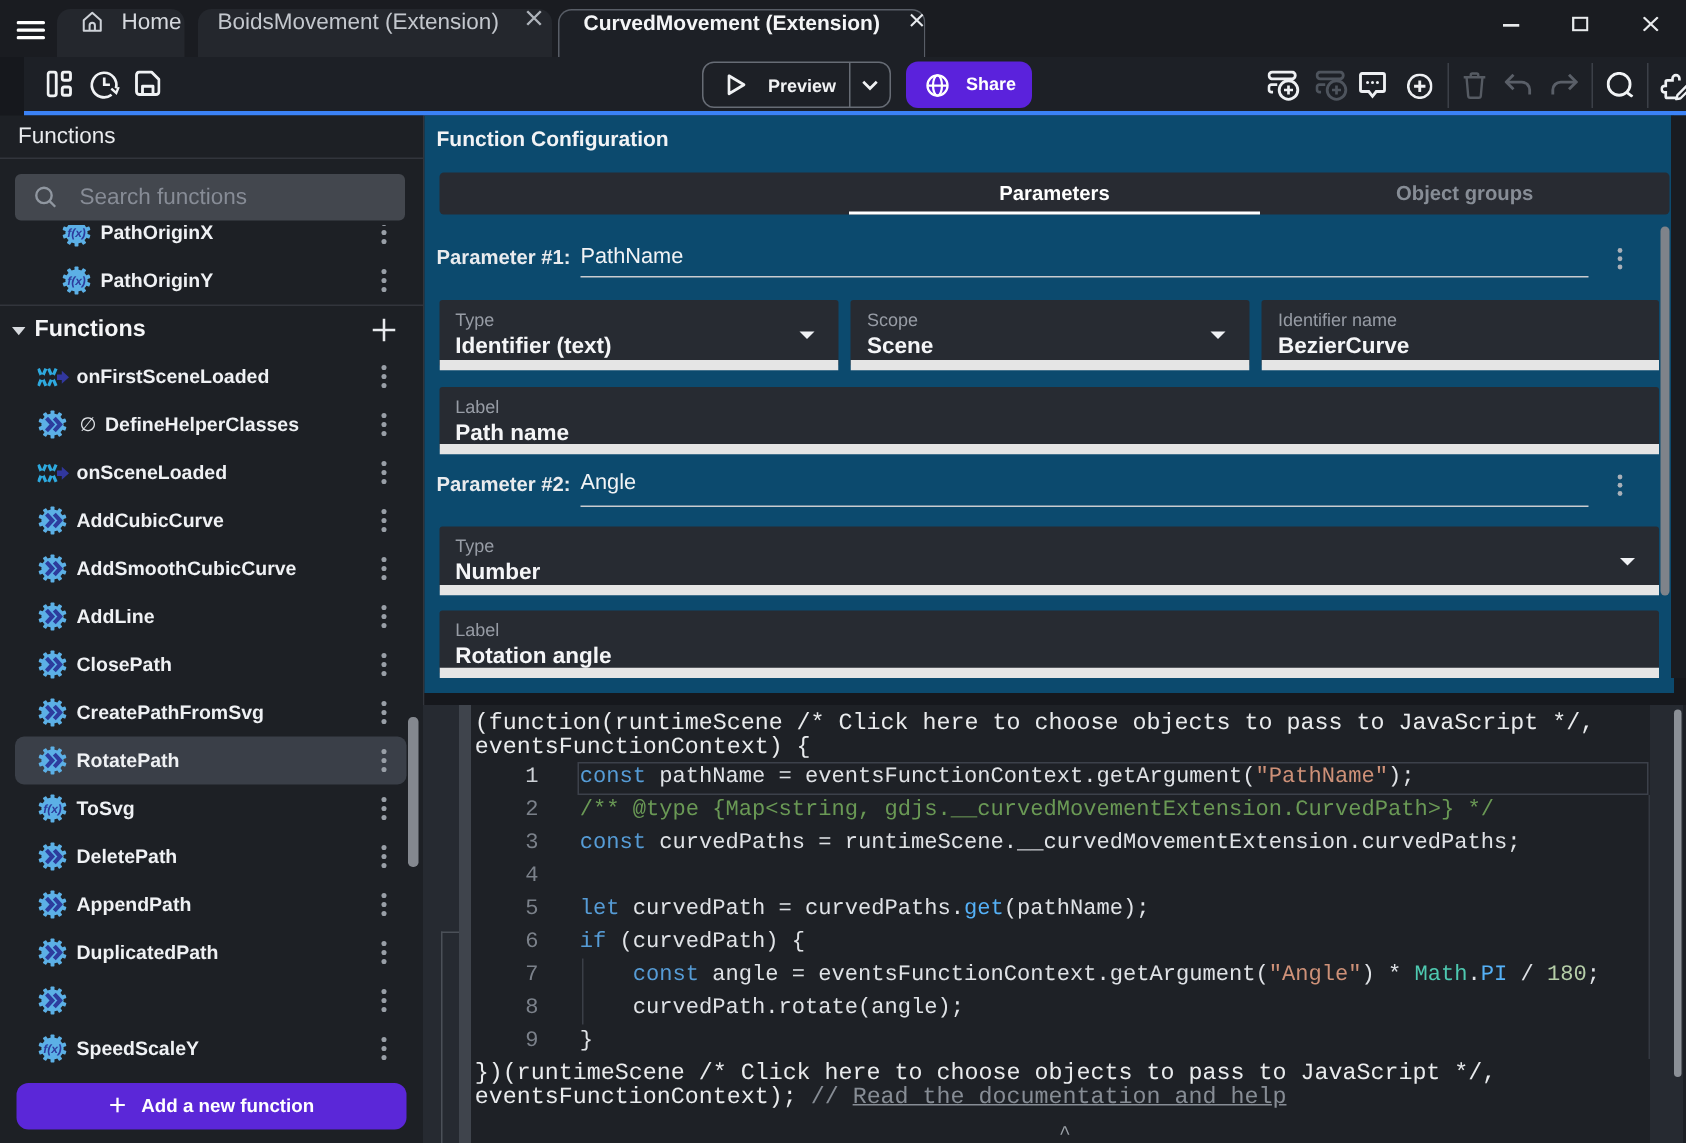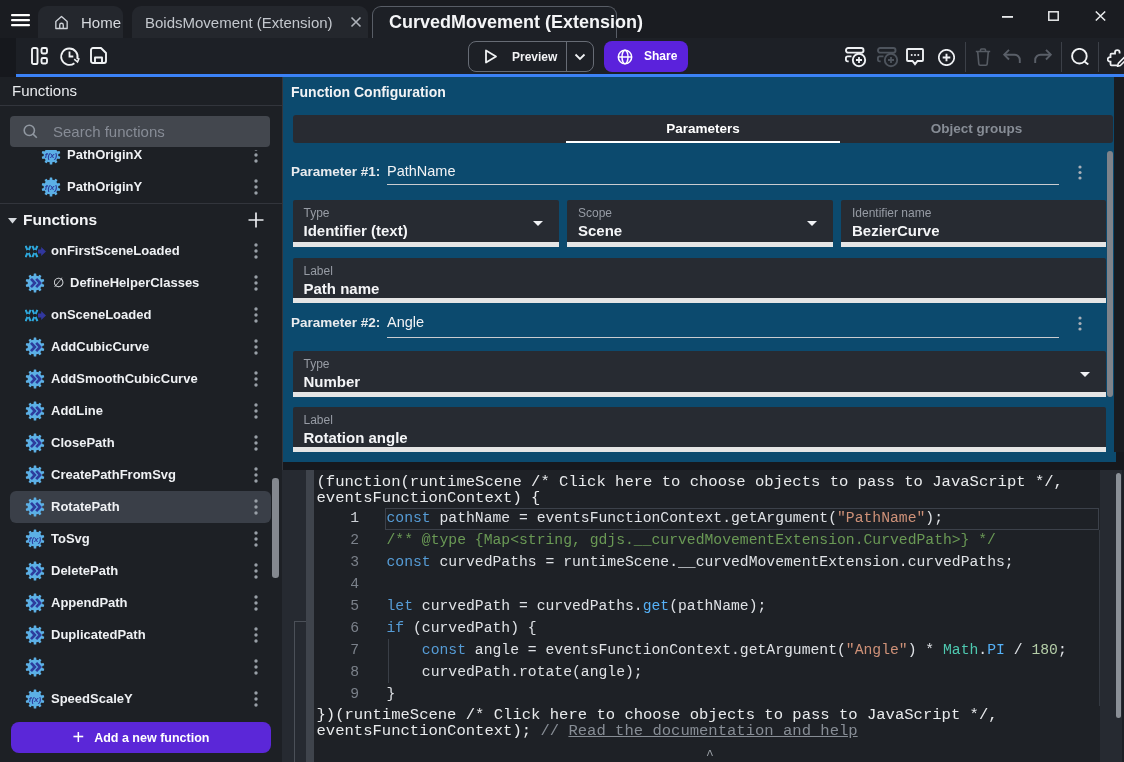--- a/index.html
+++ b/index.html
@@ -3,45 +3,45 @@
 <meta charset="utf-8">
 <style>
   * { margin:0; padding:0; box-sizing:border-box; }
   html,body { width:1124px; height:762px; overflow:hidden; background:#16181d; }
   body { font-family:"Liberation Sans", sans-serif; position:relative; }
   .abs { position:absolute; }
   svg { display:block; }
 
   
   #titlebar { left:0; top:0; width:1124px; height:38px; background:#1a1c21; }
-  .tab { position:absolute; top:6px; height:32px; border-radius:9px 9px 0 0; display:flex; align-items:center; }
+  .tab { position:absolute; top:6px; height:32px; border-radius:9px 9px 0 0; display:flex; }
   .tab-inactive { background:#24272d; }
   .tab-active { background:#1d2026; border:1px solid #585d66; border-bottom:none; }
   .tabtxt { font-size:15px; color:#d6d9de; white-space:nowrap; }
   .tabtxt-dim { color:#c3c7cd; }
-  .tabtxt-act { color:#f4f5f7; font-weight:bold; font-size:18px; }
+  .tabtxt-act { color:#f4f5f7; font-weight:bold; font-size:14px; }
 
   
   #toolbar { left:16px; top:38px; width:1124px; height:39px; background:#1d2026; border-bottom:3px solid #3b82f6; }
 
   
   #sidebar { left:0; top:77px; width:282px; height:685px; background:#1d2025;padding-left:32px; }
   #sidebar-divider { left:282px; top:77px; width:1px; height:685px; background:#32353c; }
   .srow { position:absolute; left:0; width:272px; height:32px; }
   .srow .icon { position:absolute; left:25px; top:6px; }
   .srow .icon2 { position:absolute; left:41px; top:6px; }
   .srow .lbl { position:absolute; left:51px; top:0; line-height:32px; font-size:13px; font-weight:bold; color:#eff1f4; white-space:nowrap; }
   .srow .lbl2 { left:67px; }
   .dots { position:absolute; left:254px; top:8px; }
   #addbtn { left:11px; top:645px; width:260px; height:31px; background:#5b27d8; border-radius:8px; color:#fff; font-size:12.5px; font-weight:bold; text-align:center; line-height:31px; }
 
   
   #main { left:283px; top:77px; width:833px; height:385px; background:#0c4a6e; }
   #rightedge { left:1114px; top:77px; width:10px; height:375px; background:#191c21; }
-  .fieldbox { position:absolute; background:#272b32; border-bottom:5px solid #e5e5e5; border-radius:2px 2px 0 0;text-align:center; }
+  .fieldbox { position:absolute; background:#272b32; border-bottom:7px solid #e5e5e5; border-radius:2px 2px 0 0;text-align:center; }
   .fieldbox .flabel { position:absolute; left:11px; top:5.5px; font-size:12px; color:#979ca5; }
   .fieldbox .fval { position:absolute; left:11px; top:22px; font-size:15px; font-weight:bold; color:#f4f5f7; }
   .caret { position:absolute; top:20.5px; width:0; height:0; border-left:5px solid transparent; border-right:5px solid transparent; border-top:5.6px solid #f0f2f5; }
   .ptitle { position:absolute; font-size:13.5px; font-weight:bold; color:#e9ebee; }
   .pname { position:absolute; font-size:14.5px; color:#f2f3f5; }
   .punder { position:absolute; height:1px; background:#caccd0; }
   .pdots { position:absolute; width:10px; text-align:center; color:#a6acb4; font-size:14px; }
 
   
   #codepane { left:282px; top:470px; width:842px; height:292px; background:#1e2126; }

